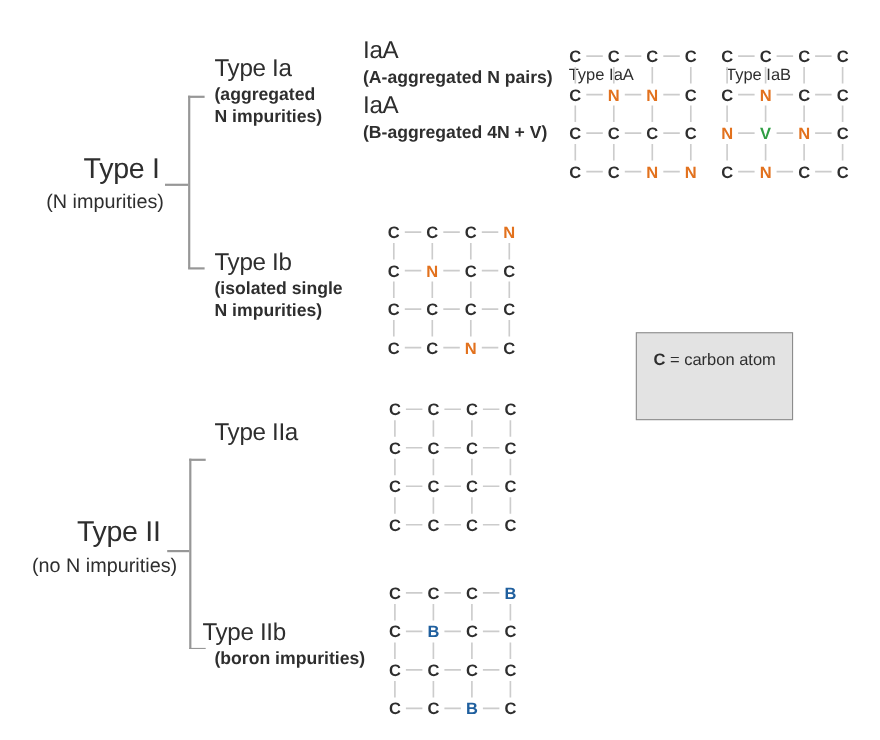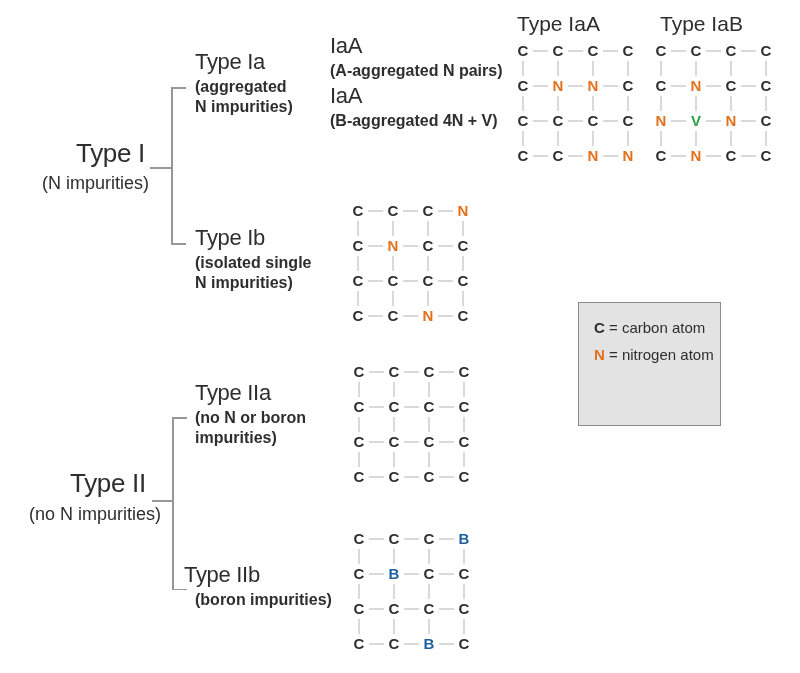--- a/index.html
+++ b/index.html
@@ -5,24 +5,24 @@
   html,body{margin:0;padding:0;background:#fff;}
   .canvas{
     position:relative;width:800px;height:673px;background:#fff;overflow:hidden;
     font-family:"Liberation Sans",sans-serif;color:#2e2e2e;
   }
   .abs{position:absolute;}
   .h1{font-size:26px;line-height:30px;letter-spacing:-0.3px;text-align:center;}
   .h2{font-size:22px;line-height:26px;letter-spacing:-0.3px;}
   .sub16{font-size:16px;line-height:20px;white-space:pre-line;font-weight:bold;}
   .sub18{font-size:18px;line-height:22px;}
-  .lattice-title{font-size:21px;}
+  .lattice-title{font-size:15px;margin-top:48px;}
   .line{position:absolute;background:var(--bracket,#979797);}
   .legend-box{
-    position:absolute;left:578px;top:302px;width:143px;height:124px;
+    position:absolute;left:578px;top:302px;width:143px;height:80px;
     background:var(--legend-bg,#e3e3e3);border:1px solid var(--legend-border,#8c8c8c);
     box-sizing:border-box;padding:11px 0 0 15px;
   }
   .legend-row{font-size:15px;line-height:27px;white-space:nowrap;}
   .legend-sym{font-weight:700;}
   .lattice{position:absolute;width:140px;height:140px;}
 </style>
 </head>
 <body>
 
@@ -262,32 +262,26 @@
         <text x="53" y="120" text-anchor="middle" dy="0.36em" fill="#2e2e2e" font-family="&quot;Liberation Sans&quot;, sans-serif" font-size="15" font-weight="700">C</text>
         <text x="88" y="120" text-anchor="middle" dy="0.36em" fill="#1f5f9e" font-family="&quot;Liberation Sans&quot;, sans-serif" font-size="15" font-weight="700">B</text>
         <text x="123" y="120" text-anchor="middle" dy="0.36em" fill="#2e2e2e" font-family="&quot;Liberation Sans&quot;, sans-serif" font-size="15" font-weight="700">C</text>
       </svg></div>
 
   <div class="legend-box">
     <div class="legend-row">
       <span class="legend-sym" style="color: rgb(46, 46, 46);">C</span>
       <span>= carbon atom</span>
     </div>
-    <div class="legend-row">
-      <span class="legend-sym" style="color: rgb(226, 113, 29);">N</span>
-      <span>= nitrogen atom</span>
-    </div>
   </div>
 
   <div class="abs h1" style="left:70px;top:468px">Type II</div>
   <div class="abs sub18" style="left:29px;top:503px">(no N impurities)</div>
 
   <div class="abs h2" style="left:195px;top:380px">Type IIa</div>
-  <div class="abs sub16" style="left:195px;top:408px">(no N or boron
-impurities)</div>
 
   <div class="abs h2" style="left:184px;top:562px">Type IIb</div>
   <div class="abs sub16" style="left:195px;top:590px">(boron impurities)</div>
 
   <div class="line" style="left:172px;top:417px;width:1.5px;height:173px"></div>
   <div class="line" style="left:172px;top:417px;width:15px;height:1.5px"></div>
   <div class="line" style="left:172px;top:588.5px;width:15px;height:1.5px"></div>
   <div class="line" style="left:152px;top:500px;width:20px;height:1.5px"></div>
 
 </div>

